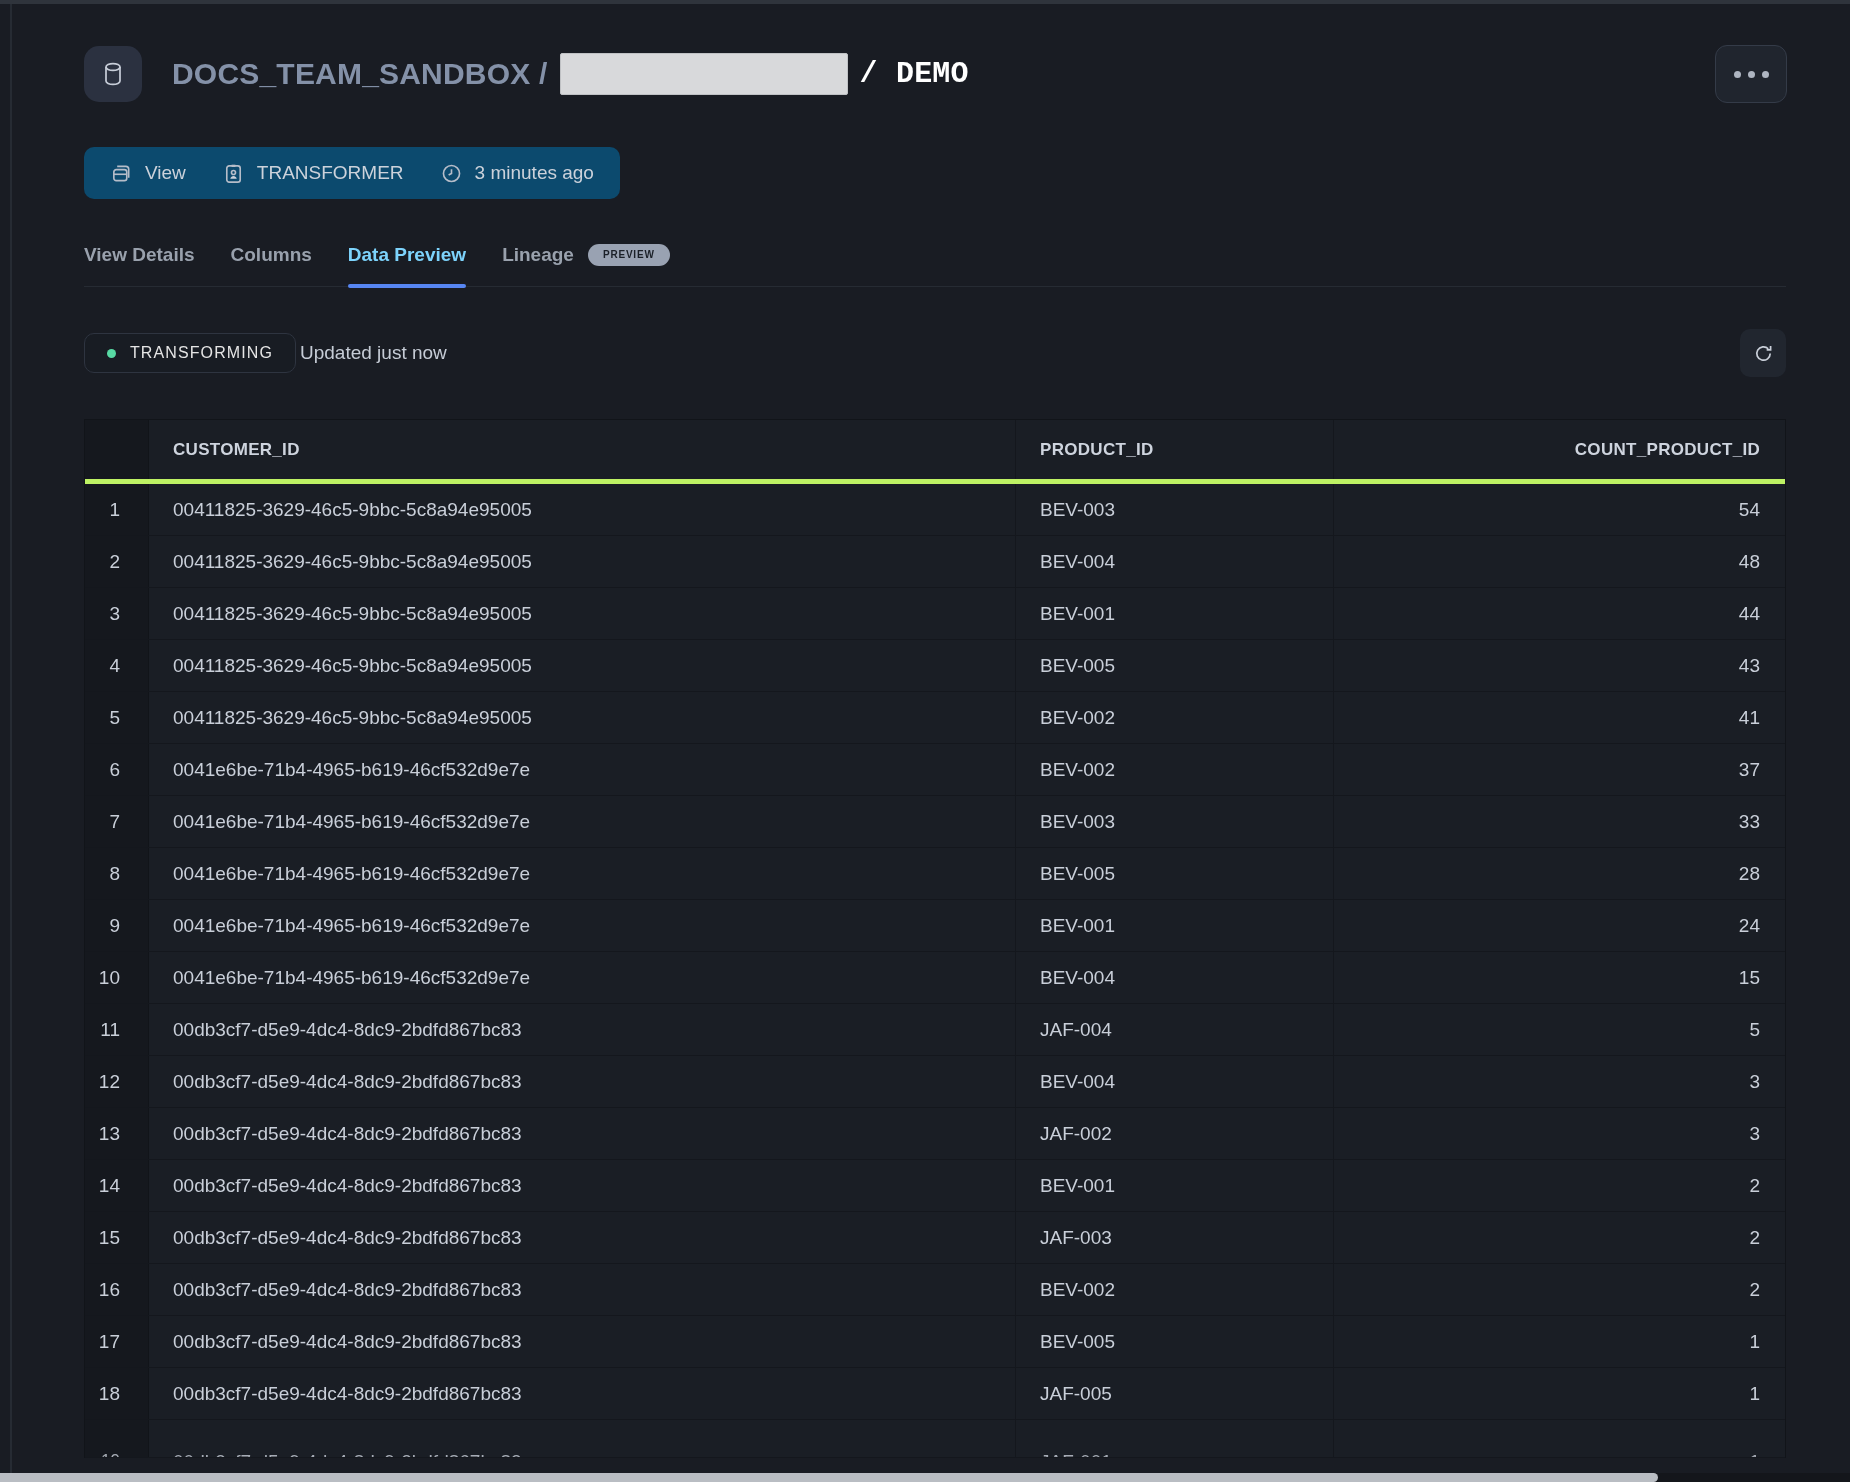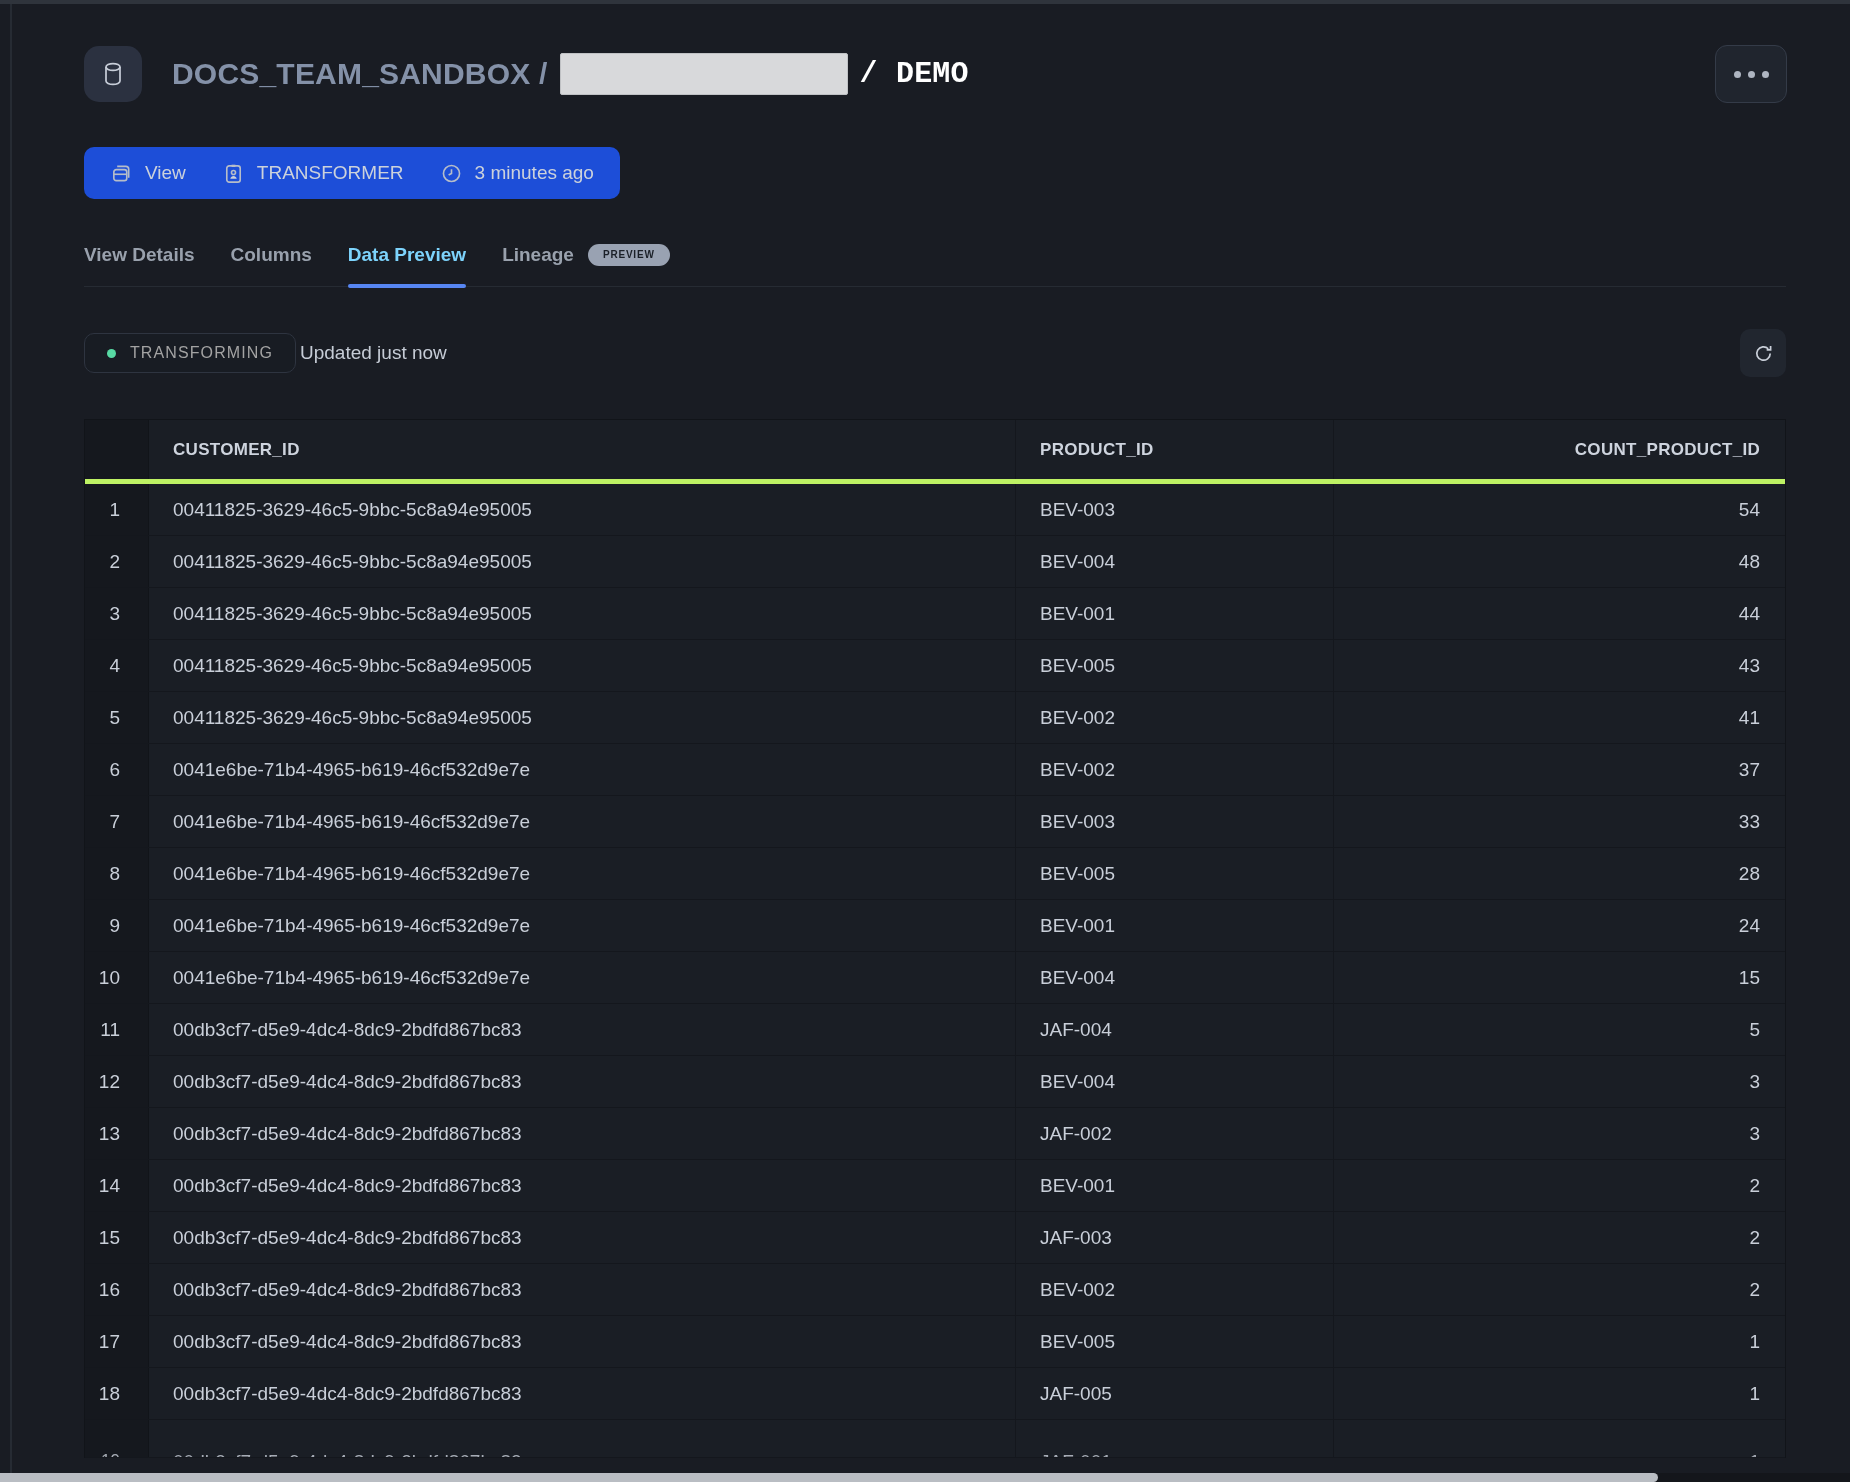--- a/index.html
+++ b/index.html
@@ -18,36 +18,36 @@
   .db-btn { width:58px; height:56px; background:#2b3140; border-radius:15px; display:flex; align-items:center; justify-content:center; flex:0 0 auto; }
   .db-btn svg { width:26px; height:28px; stroke:#c7cdd8; }
   .title-text { margin-left:30px; font-size:30px; font-weight:700; letter-spacing:.2px; display:flex; align-items:center; white-space:nowrap; }
   .crumb-db { color:#8491a8; }
   .redacted { display:inline-block; width:288px; height:42px; background:#d8d9db; border:1px solid #bfc1c4; border-radius:2px; margin:0 12px; }
   .crumb-demo { color:#ffffff;font-family:Liberation Mono, monospace; }
   .menu-btn { margin-left:auto; width:72px; height:58px; background:#20252e; border:1.5px solid #343b48; border-radius:12px; display:flex; align-items:center; justify-content:center; gap:7px; cursor:pointer; }
   .menu-btn i { width:7px; height:7px; border-radius:50%; background:#aeb5c1; }
 
   
-  .meta-row { position:absolute; top:147px; left:84px; height:52px; display:inline-flex; align-items:center; gap:36px; background:#1d4ed8; border-radius:10px; padding:0 26px; }
+  .meta-row { position:absolute; top:147px; left:84px; height:52px; display:inline-flex; align-items:center; gap:36px; background:#0c4a6e; border-radius:10px; padding:0 26px; }
   .meta-item { display:flex; align-items:center; gap:12px; font-size:19px; color:#ccd2db; }
   .meta-item svg { width:23px; height:23px; stroke:#b6bdc9; }
 
   
   .tabs-row { position:absolute; top:204px; left:84px; right:64px; display:flex; align-items:flex-start; gap:36px; padding-top:40px; border-bottom:1px solid #262b33; }
   .tab { position:relative; padding-bottom:20px; font-size:19px; font-weight:600; color:#99a1ad; cursor:pointer; display:flex; align-items:center; gap:14px; white-space:nowrap; }
   .tab.active { color:#7dd3fc; }
   .tab.active::after { content:""; position:absolute; left:0; right:0; bottom:-2px; height:4px; background:#5786f3; border-radius:2px; }
   .preview-pill { background:#99a2b2; color:#1b2028; font-size:10px; font-weight:700; letter-spacing:.8px; border-radius:999px; padding:6px 15px; line-height:1; }
 
   
   .status-row { position:absolute; top:329px; left:84px; right:64px; height:48px; display:flex; align-items:center; }
   .transforming-pill { height:40px; display:inline-flex; align-items:center; gap:14px; border:1px solid #2e3440; background:#181c23; border-radius:10px; padding:0 22px; }
   .status-dot { width:9px; height:9px; border-radius:50%; background:#57d9a3; }
-  .transforming-pill span { font-size:16px; letter-spacing:1.1px; color:#a3a3a3; }
+  .transforming-pill span { font-size:16px; letter-spacing:1.1px; color:#e5e5e5; }
   .updated-text { margin-left:4px; font-size:19px; color:#c6ccd6; }
   .refresh-btn { margin-left:auto; width:46px; height:48px; background:#21262f; border-radius:10px; display:flex; align-items:center; justify-content:center; cursor:pointer; }
   .refresh-btn svg { width:23px; height:23px; stroke:#c9cfd9; }
 
   
   .data-table { position:absolute; top:419px; left:84px; width:1702px; background:#1a1e25; border:1px solid #111419; border-bottom:none; }
   .grid4 { display:grid; grid-template-columns:64px 867px 318px 453px; }
   .thead { height:64px; border-bottom:5px solid #bef264; }
   .thead .hcell { display:flex; align-items:center; font-size:17px; font-weight:700; letter-spacing:.3px; color:#ced4de; }
   .rnum-h { background:#15181e; border-right:1px solid #111419; }

